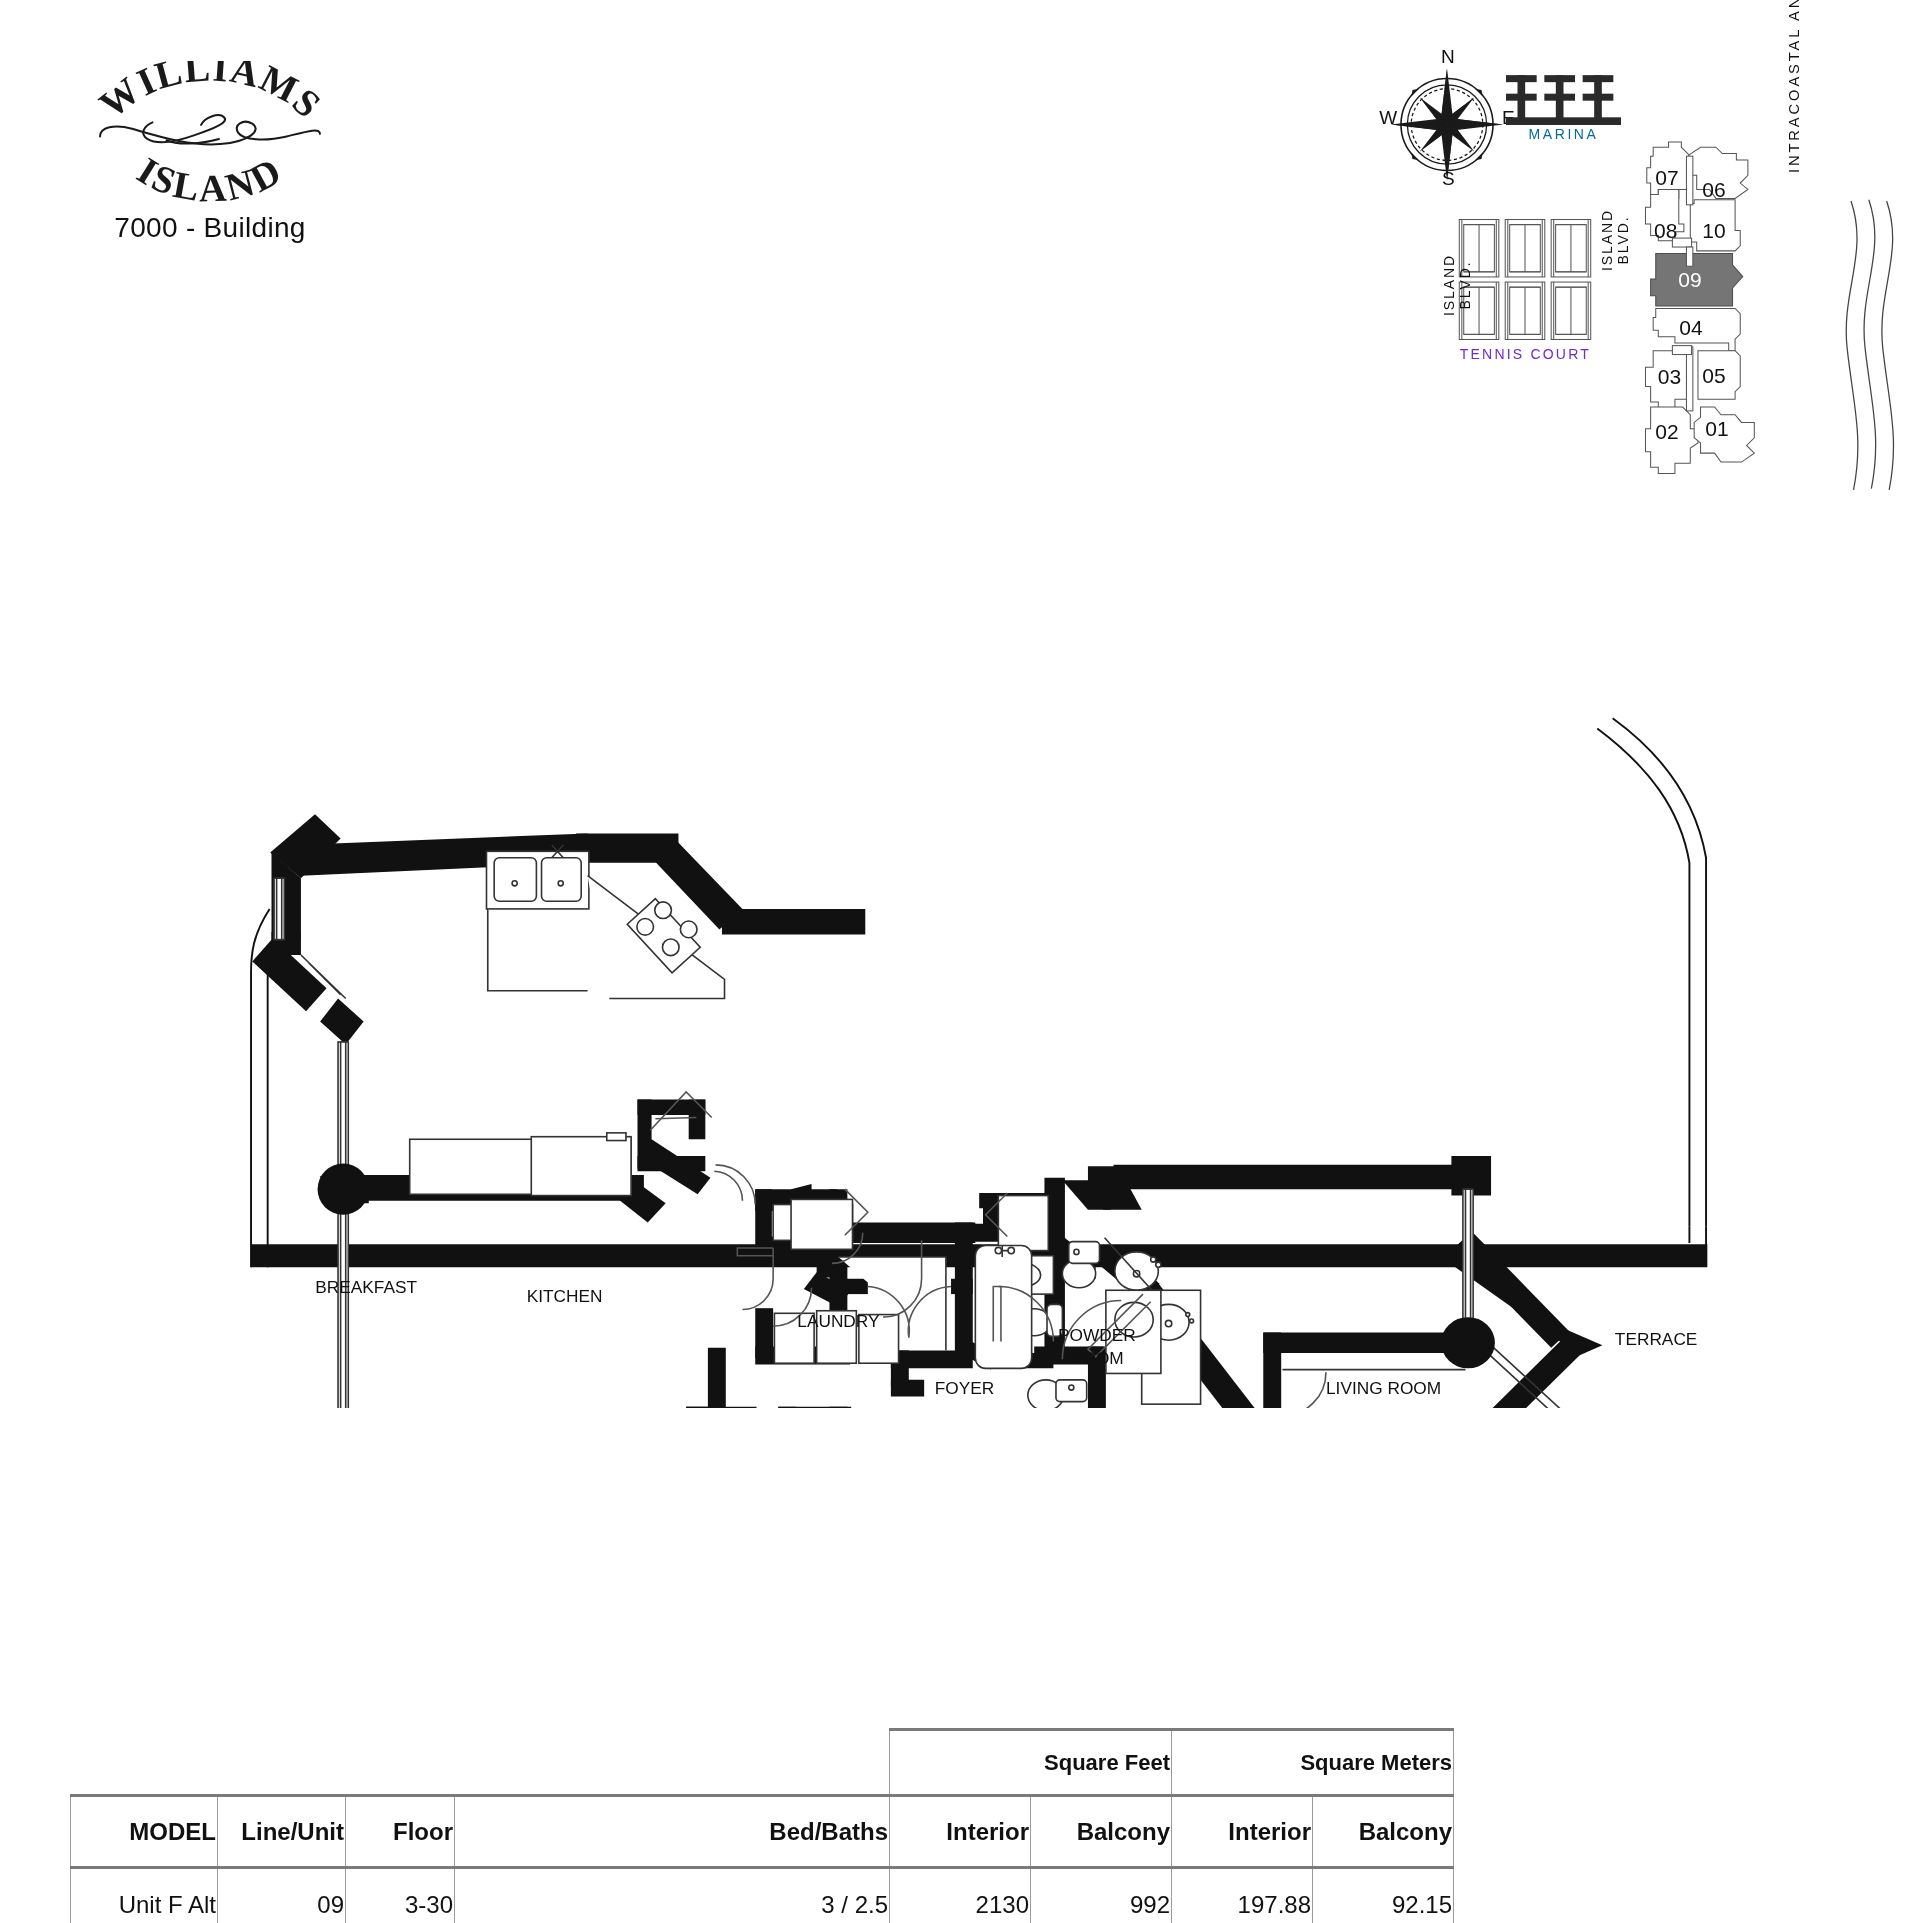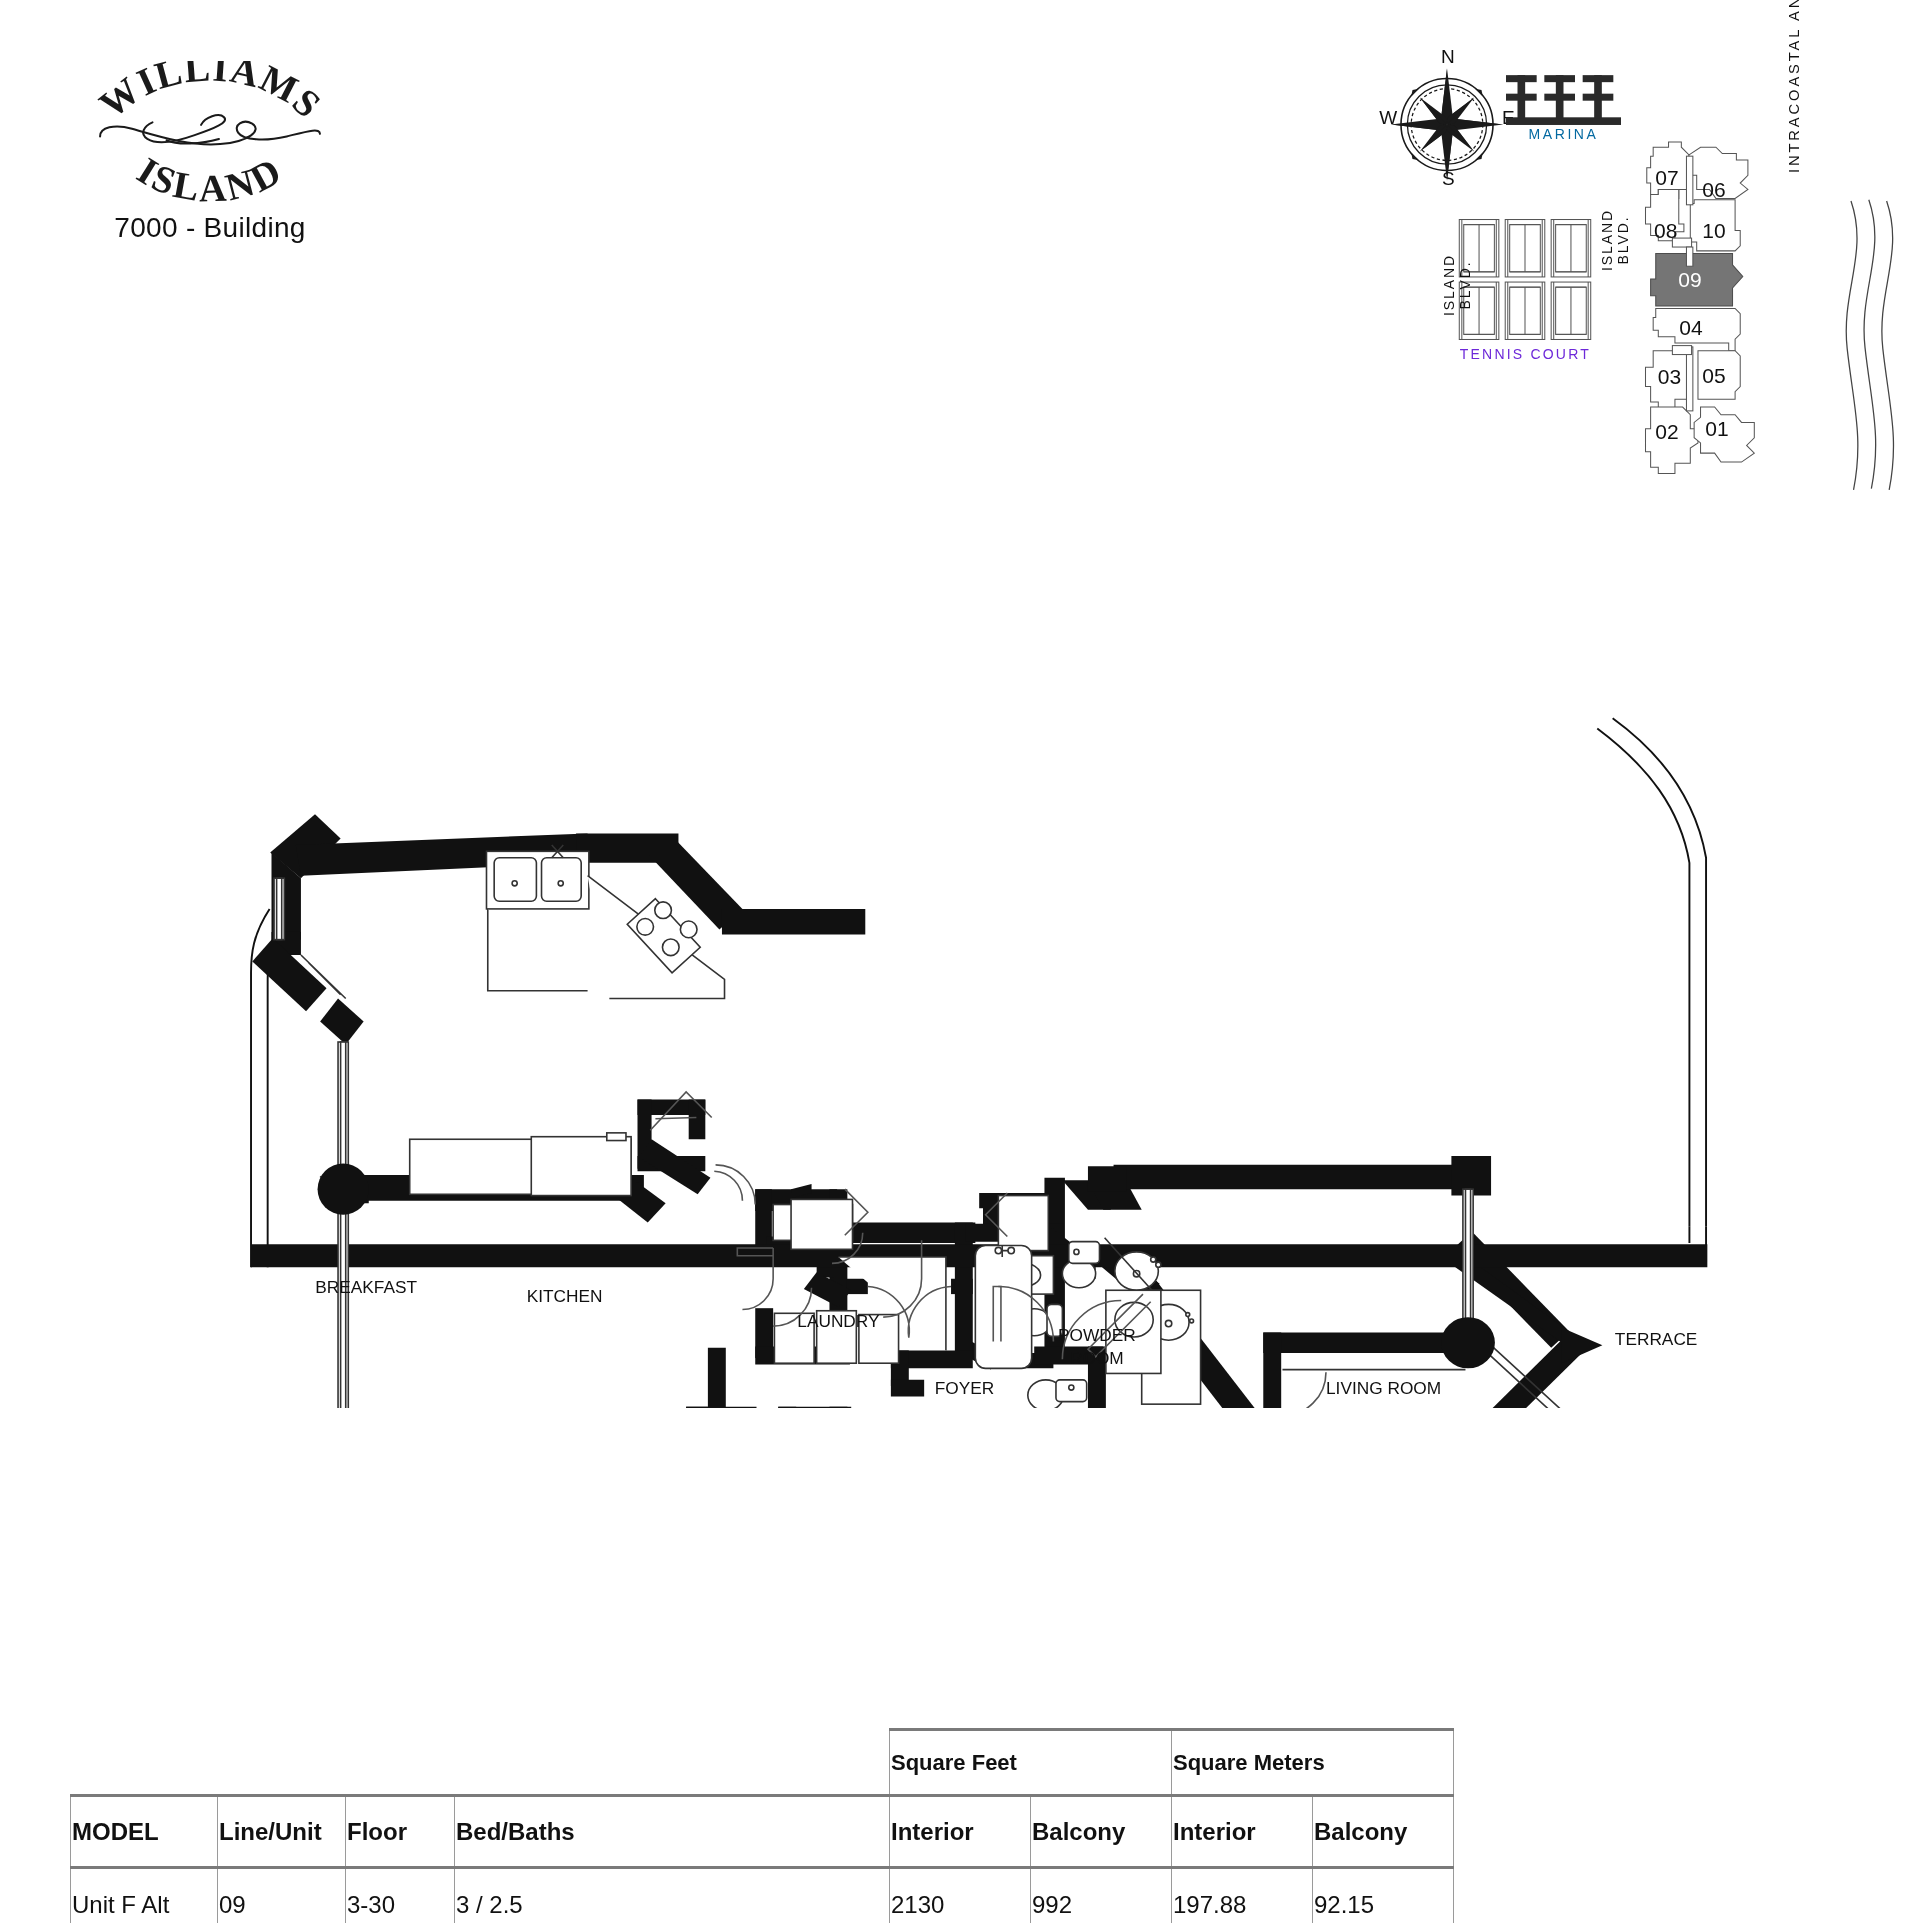--- a/index.html
+++ b/index.html
@@ -73,21 +73,21 @@
   
   #plan{left:0px;top:525px;width:1792px;height:883px;}
   #plan svg{display:block;width:1792px;height:883px;}
   .rl{font-family:"Liberation Sans",sans-serif;font-size:27px;fill:#111;}
 
   
   #table-wrap{left:70px;top:1728px;width:1395px;}
   table{border-collapse:collapse;table-layout:fixed;width:1383px;}
   td,th{
     font-family:"Liberation Sans",sans-serif;
-    text-align:left;vertical-align:middle;color:#111;
+    text-align:right;vertical-align:middle;color:#111;
     border:1.3px solid #9a9a9a;
   }
   .hd{font-size:24px;font-weight:bold;height:67px;}
   .hd2{font-size:22px;font-weight:bold;height:61px;}
   .val{font-size:24px;height:69px;}
   .nobox{border:none;}
   .thick-b{border-bottom:3.2px solid #7a7a7a;}
   .thick-t{border-top:3.2px solid #7a7a7a;}
 </style>
 </head>

